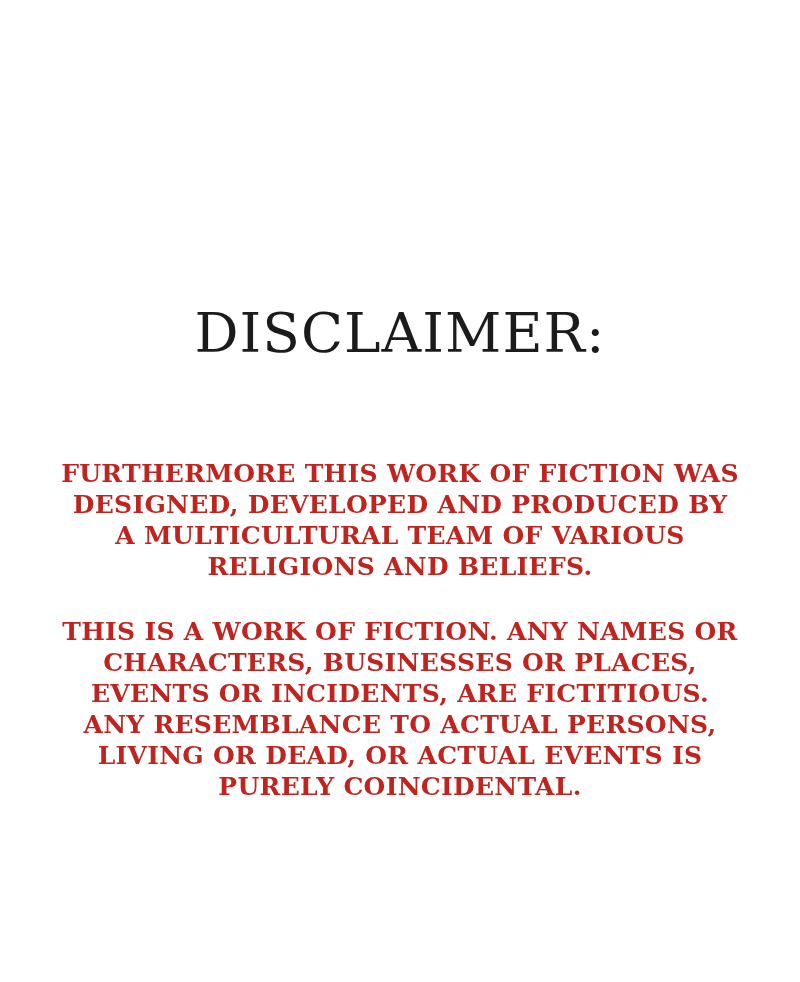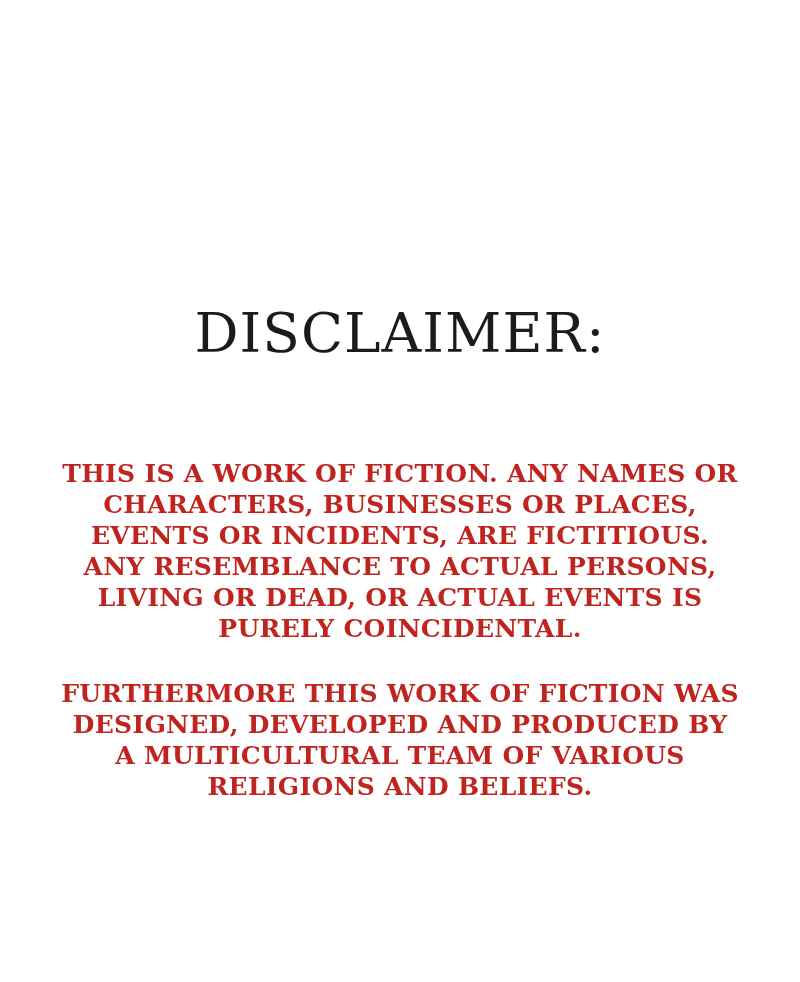--- a/index.html
+++ b/index.html
@@ -64,17 +64,17 @@
     <polygon points="8,4 132,4 70,112" fill="none" stroke="#1b1b1b" stroke-width="2.2"></polygon>
     <polygon points="8,118 132,118 70,10" fill="none" stroke="#1b1b1b" stroke-width="2.2"></polygon>
     <ellipse cx="70" cy="58" rx="28" ry="13" fill="none" stroke="#1b1b1b" stroke-width="2.2"></ellipse>
     <circle cx="70" cy="58" r="7" fill="none" stroke="#1b1b1b" stroke-width="2.2"></circle>
     <circle cx="70" cy="58" r="2.6" fill="#1b1b1b"></circle>
   </svg>
 
   <div class="title">DISCLAIMER:</div>
 
   <div class="body-block">
+    <p class="para">FURTHERMORE THIS WORK OF FICTION WAS DESIGNED, DEVELOPED AND PRODUCED BY A MULTICULTURAL TEAM OF VARIOUS RELIGIONS AND BELIEFS.</p>
     <p class="para">THIS IS A WORK OF FICTION. ANY NAMES OR CHARACTERS, BUSINESSES OR PLACES, EVENTS OR INCIDENTS, ARE FICTITIOUS. ANY RESEMBLANCE TO ACTUAL PERSONS, LIVING OR DEAD, OR ACTUAL EVENTS IS PURELY COINCIDENTAL.</p>
-    <p class="para">FURTHERMORE THIS WORK OF FICTION WAS DESIGNED, DEVELOPED AND PRODUCED BY A MULTICULTURAL TEAM OF VARIOUS RELIGIONS AND BELIEFS.</p>
   </div>
 
 </div>
 
 </body></html>

